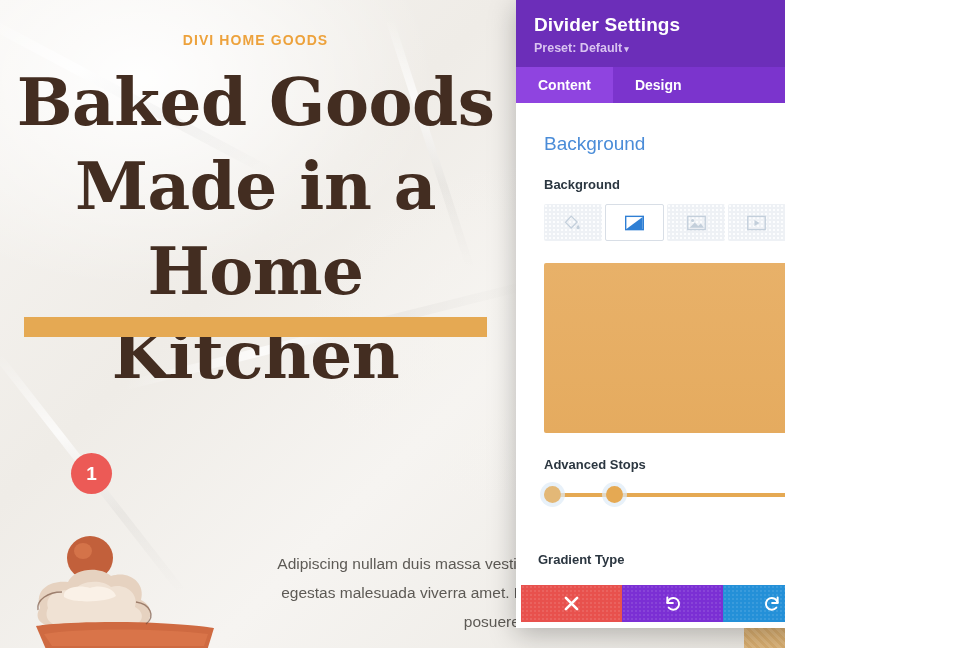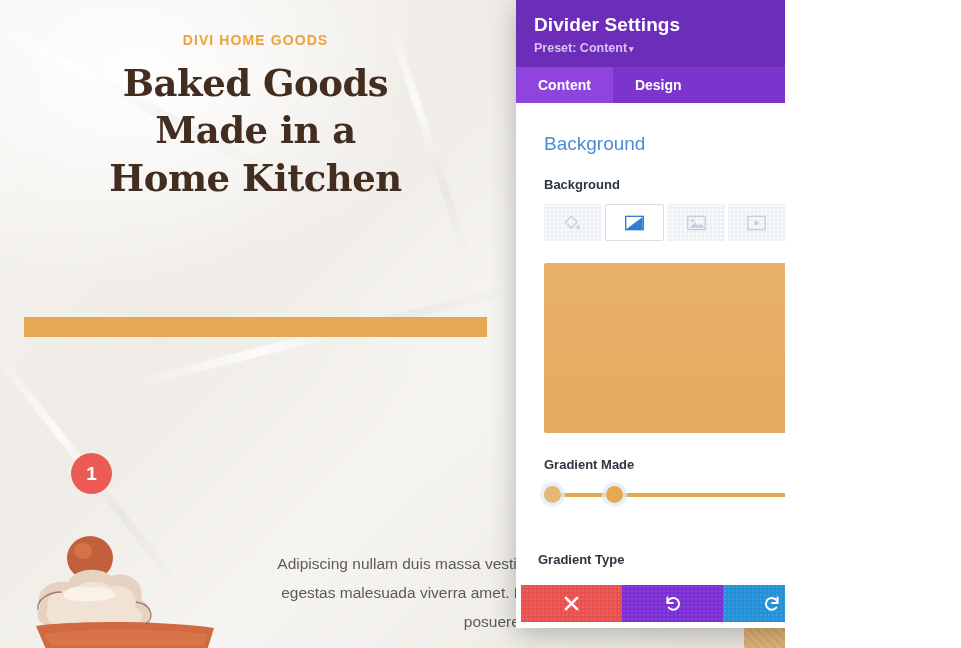--- a/index.html
+++ b/index.html
@@ -44,21 +44,21 @@
     font-weight: bold;
     letter-spacing: 1.1px;
   }
 
   .hero-title {
     position: absolute;
     top: 60px; left: 0; width: 511px;
     text-align: center;
     color: #432d21;
     font-family: "DejaVu Serif", serif;
-    font-size: 37px;
+    font-size: 66px;
     font-weight: bold;
     line-height: 1.28;
     letter-spacing: -0.5px;
   }
 
   .divider-bar {
     position: absolute;
     left: 24px; top: 317px;
     width: 463px; height: 20px;
     background: #e5a953;
@@ -352,21 +352,21 @@
       <div class="ps-label">ILIN</div>
     </div>
     <div class="edge-scrollbar"></div>
   </div>
 
   <div class="modal">
 
     <div class="modal-header">
       <div class="modal-title">Divider Settings</div>
       <div class="modal-preset">
-        <span>Preset: Content</span><span class="preset-caret">▾</span>
+        <span>Preset: Default</span><span class="preset-caret">▾</span>
       </div>
 
       <div class="header-actions">
         <svg class="hdr-icon" viewBox="0 0 20 20">
           <path d="M1 6V1h5M19 6V1h-5M1 14v5h5M19 14v5h-5" stroke="#fff" stroke-width="2" fill="none"></path>
           <rect x="6.5" y="6.5" width="7" height="7" stroke="#fff" stroke-width="1.6" fill="none"></rect>
           <rect x="8.8" y="8.8" width="2.4" height="2.4" fill="#fff"></rect>
         </svg>
         <svg class="hdr-icon" viewBox="0 0 20 20">
           <rect x="1.2" y="2.5" width="17.6" height="15" rx="1.4" stroke="#fff" stroke-width="1.8" fill="none"></rect>
@@ -442,21 +442,21 @@
         <div class="bg-type">
           <svg width="19" height="16" viewBox="0 0 22 17">
             <rect x="0.9" y="0.9" width="20.2" height="15.2" stroke="#c3cfdb" stroke-width="1.6" fill="none"></rect>
             <path d="M2 15 C9 15 15.5 11 20 2.2 L20 15 Z" fill="#c3cfdb"></path>
           </svg>
         </div>
       </div>
 
       <div class="gradient-preview"></div>
 
-      <div class="stops-label">Gradient Made</div>
+      <div class="stops-label">Advanced Stops</div>
 
       <div class="stops-slider">
         <div class="stops-track"></div>
         <div class="stop-handle" style="left:0; background:#e3b877;"></div>
         <div class="stop-handle" style="left:17%; background:#e5a953;"></div>
       </div>
 
       <div class="type-label">Gradient Type</div>
 
       <div class="panel-scroll"></div>

